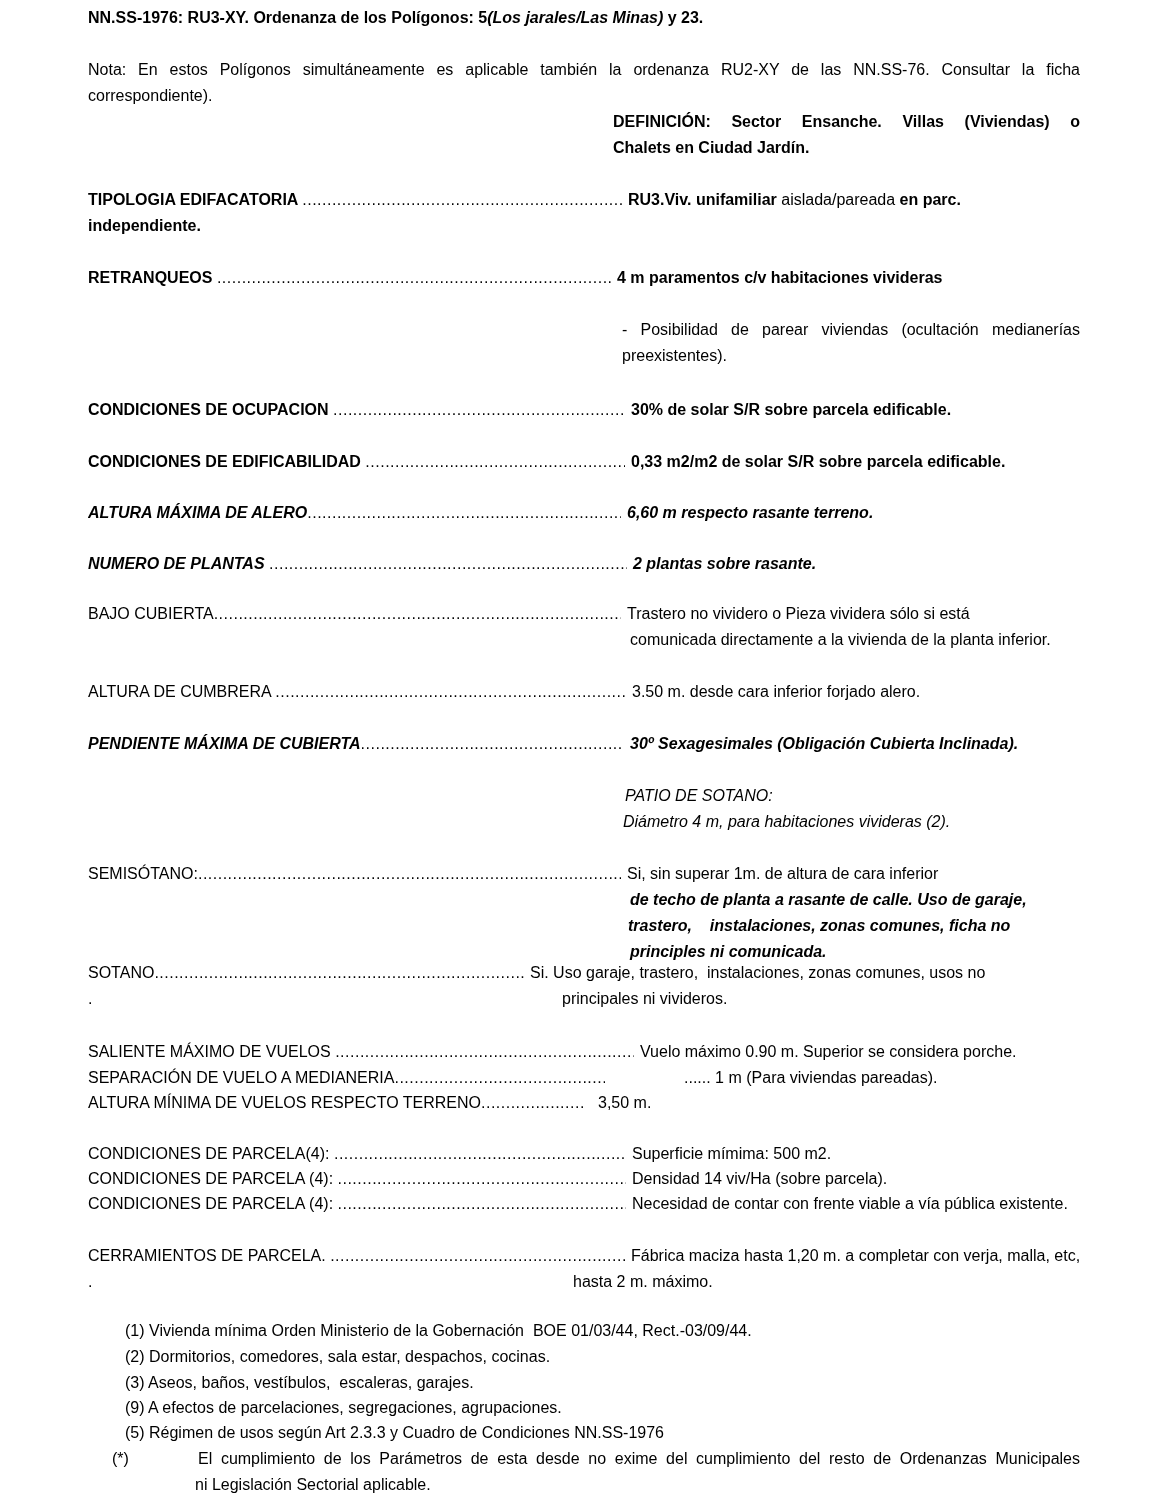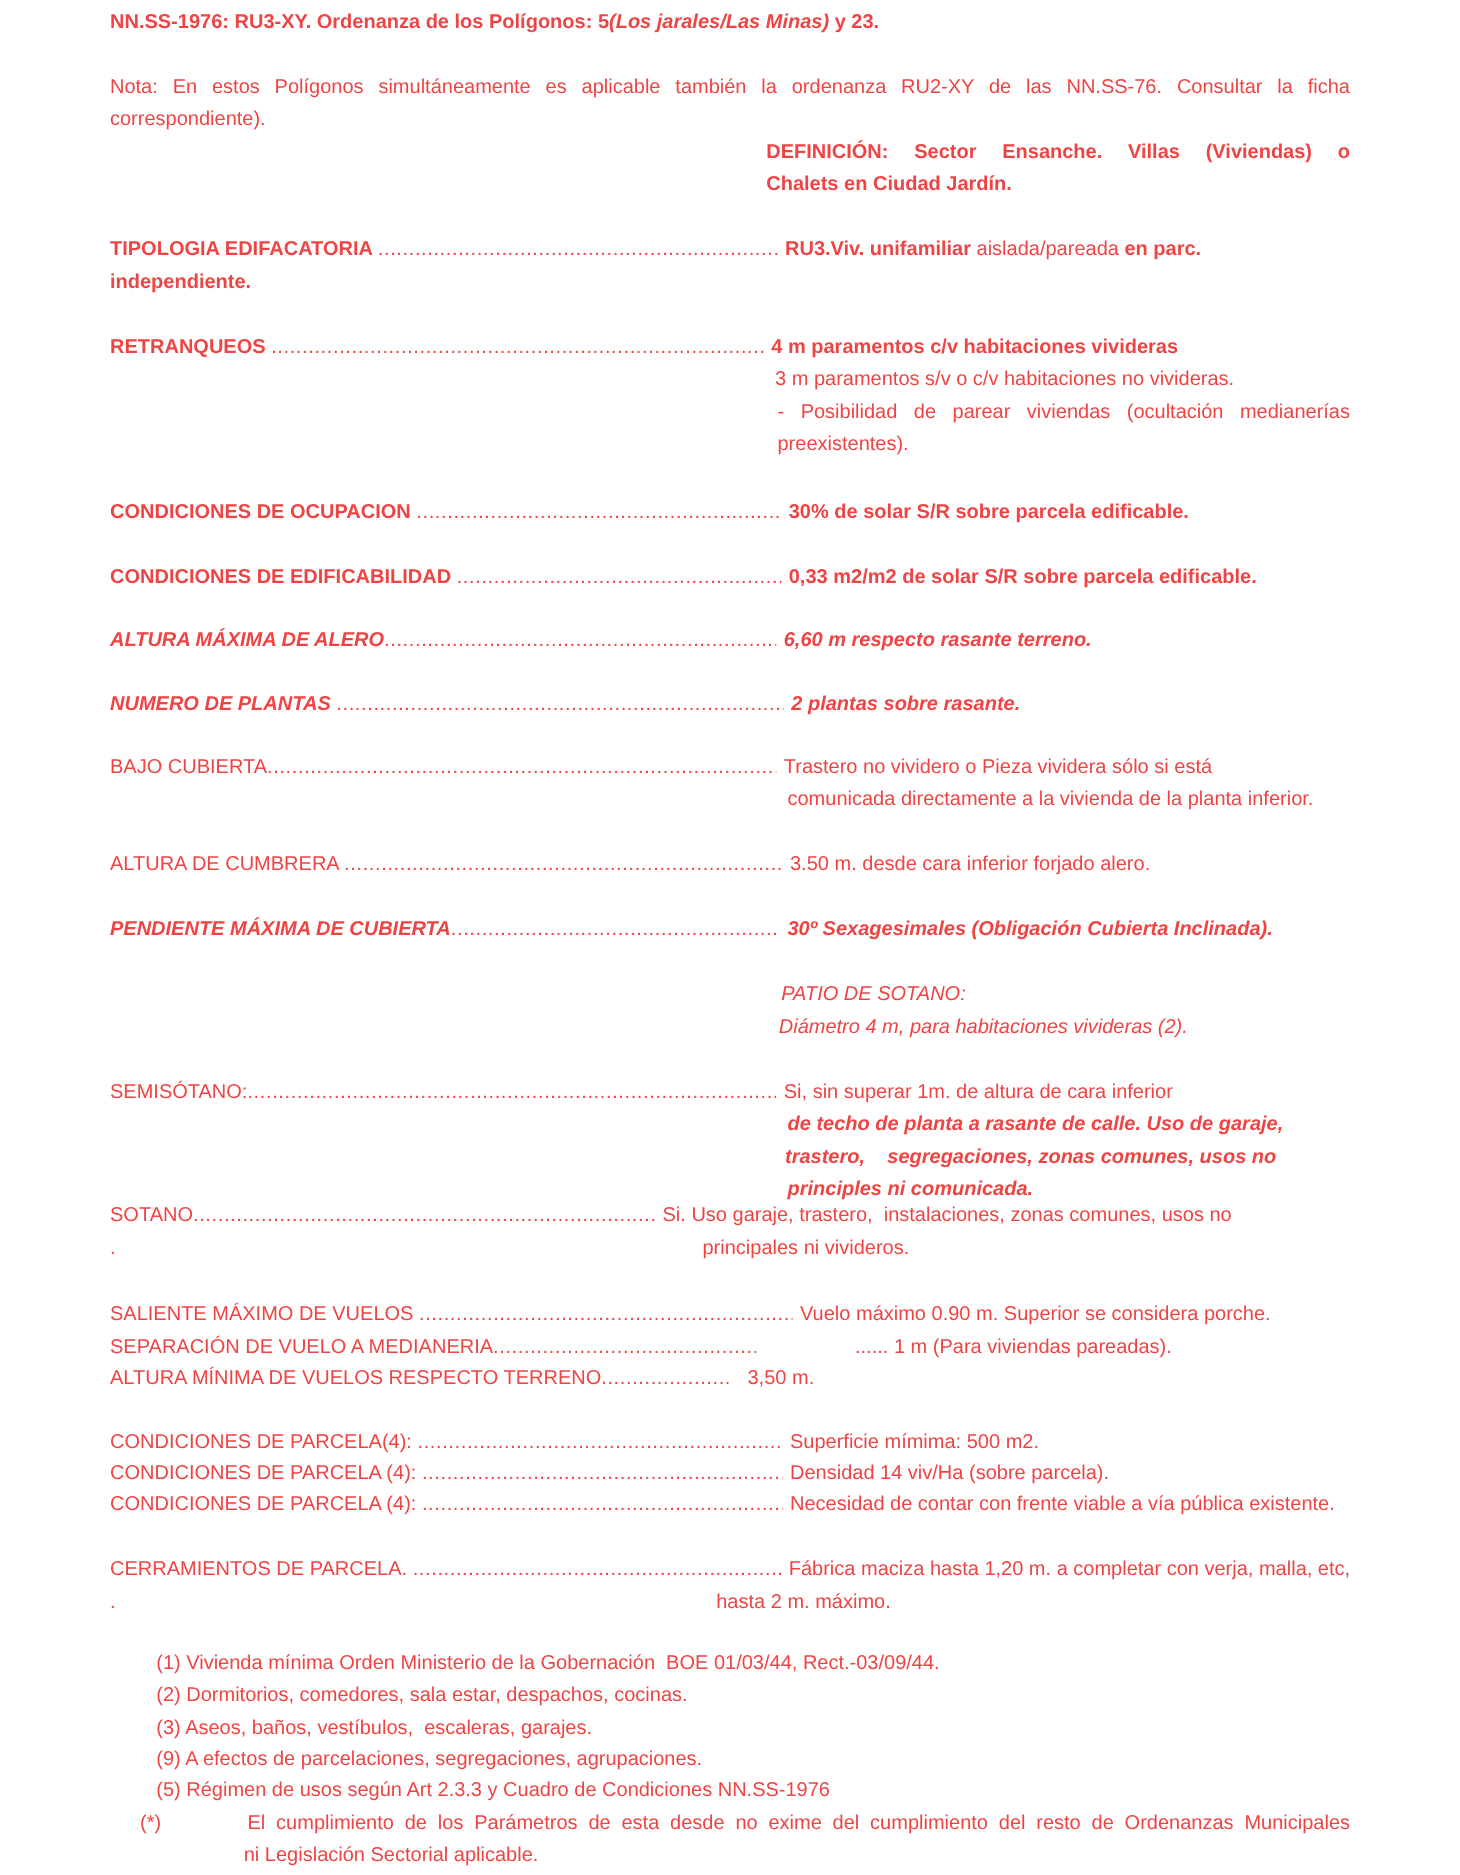--- a/index.html
+++ b/index.html
@@ -34,45 +34,44 @@
     position:absolute;
     top:0;
     white-space:pre;
   }
   .b{font-weight:bold;}
   .i{font-style:italic;}
 </style>
 </head>
 <body>
 
-<div class="page" style="background: rgb(255, 255, 255); color: #ef4444; text-decoration: underline;">
+<div class="page" style="background: rgb(255, 255, 255); color: #000000; text-decoration: underline;">
     <div class="line" style="top: 7px; left: 88px;"><span class="b">NN.SS-1976: RU3-XY. Ordenanza de los Polígonos: 5</span><span class="b i">(Los jarales/Las Minas)</span><span class="b"> y 23.</span></div>
     <div class="line justify" style="top: 59px; left: 88px; width: 992px;"><span>Nota: En estos Polígonos simultáneamente es aplicable también la ordenanza RU2-XY de las NN.SS-76. Consultar la ficha</span></div>
     <div class="line" style="top: 85px; left: 88px;"><span>correspondiente).</span></div>
     <div class="line justify" style="top: 111px; left: 613px; width: 467px;"><span class="b">DEFINICIÓN: Sector Ensanche. Villas (Viviendas) o</span></div>
     <div class="line" style="top: 137px; left: 613px;"><span class="b">Chalets en Ciudad Jardín.</span></div>
     <div class="line" style="top: 189px; left: 88px;"><span class="lead" style="width: 534px;"><span class="b">TIPOLOGIA EDIFACATORIA </span><span class="dots">....................................................................................................................................................................................................................................................................</span></span><span class="val" style="left: 540px;"><span class="b">RU3.Viv. unifamiliar </span><span>aislada/pareada </span><span class="b">en parc.</span></span></div>
     <div class="line" style="top: 215px; left: 88px;"><span class="b">independiente.</span></div>
     <div class="line" style="top: 267px; left: 88px;"><span class="lead" style="width: 523px;"><span class="b">RETRANQUEOS </span><span class="dots">....................................................................................................................................................................................................................................................................</span></span><span class="val" style="left: 529px;"><span class="b">4 m paramentos c/v habitaciones vivideras</span></span></div>
-    <div class="line" style="top: 293px; left: 620px;"><span>3 m paramentos s/v o c/v habitaciones no vivideras.</span></div>
     <div class="line justify" style="top: 319px; left: 622px; width: 458px;"><span>- Posibilidad de parear viviendas (ocultación medianerías</span></div>
     <div class="line" style="top: 345px; left: 622px;"><span>preexistentes).</span></div>
     <div class="line" style="top: 399px; left: 88px;"><span class="lead" style="width: 537px;"><span class="b">CONDICIONES DE OCUPACION </span><span class="dots">....................................................................................................................................................................................................................................................................</span></span><span class="val" style="left: 543px;"><span class="b">30% de solar S/R sobre parcela edificable.</span></span></div>
     <div class="line" style="top: 451px; left: 88px;"><span class="lead" style="width: 537px;"><span class="b">CONDICIONES DE EDIFICABILIDAD </span><span class="dots">....................................................................................................................................................................................................................................................................</span></span><span class="val" style="left: 543px;"><span class="b">0,33 m2/m2 de solar S/R sobre parcela edificable.</span></span></div>
     <div class="line" style="top: 502px; left: 88px;"><span class="lead" style="width: 533px;"><span class="b i">ALTURA MÁXIMA DE ALERO</span><span class="dots">....................................................................................................................................................................................................................................................................</span></span><span class="val" style="left: 539px;"><span class="b i">6,60 m respecto rasante terreno.</span></span></div>
     <div class="line" style="top: 553px; left: 88px;"><span class="lead" style="width: 539px;"><span class="b i">NUMERO DE PLANTAS </span><span class="dots">....................................................................................................................................................................................................................................................................</span></span><span class="val" style="left: 545px;"><span class="b i">2 plantas sobre rasante.</span></span></div>
     <div class="line" style="top: 603px; left: 88px;"><span class="lead" style="width: 533px;"><span>BAJO CUBIERTA</span><span class="dots">....................................................................................................................................................................................................................................................................</span></span><span class="val" style="left: 539px;"><span>Trastero no vividero o Pieza vividera sólo si está</span></span></div>
     <div class="line" style="top: 629px; left: 630px;"><span>comunicada directamente a la vivienda de la planta inferior.</span></div>
     <div class="line" style="top: 681px; left: 88px;"><span class="lead" style="width: 538px;"><span>ALTURA DE CUMBRERA </span><span class="dots">....................................................................................................................................................................................................................................................................</span></span><span class="val" style="left: 544px;"><span>3.50 m. desde cara inferior forjado alero.</span></span></div>
     <div class="line" style="top: 733px; left: 88px;"><span class="lead" style="width: 536px;"><span class="b i">PENDIENTE MÁXIMA DE CUBIERTA</span><span class="dots">....................................................................................................................................................................................................................................................................</span></span><span class="val" style="left: 542px;"><span class="b i">30º Sexagesimales (Obligación Cubierta Inclinada).</span></span></div>
     <div class="line" style="top: 785px; left: 625px;"><span class="i">PATIO DE SOTANO:</span></div>
     <div class="line" style="top: 811px; left: 623px; text-align: center;"><span class="i">Diámetro 4 m, para habitaciones vivideras (2).</span></div>
     <div class="line" style="top: 863px; left: 88px;"><span class="lead" style="width: 533px;"><span>SEMISÓTANO:</span><span class="dots">....................................................................................................................................................................................................................................................................</span></span><span class="val" style="left: 539px;"><span>Si, sin superar 1m. de altura de cara inferior</span></span></div>
     <div class="line" style="top: 889px; left: 630px;"><span class="b i">de techo de planta a rasante de calle. Uso de garaje,</span></div>
-    <div class="line" style="top: 915px; left: 628px;"><span class="b i">trastero,    segregaciones, zonas comunes, usos no</span></div>
+    <div class="line" style="top: 915px; left: 628px;"><span class="b i">trastero,    instalaciones, zonas comunes, ficha no</span></div>
     <div class="line" style="top: 941px; left: 630px;"><span class="b i">principles ni comunicada.</span></div>
     <div class="line" style="top: 962px; left: 88px;"><span class="lead" style="width: 436px;"><span>SOTANO</span><span class="dots">....................................................................................................................................................................................................................................................................</span></span><span class="val" style="left: 442px;"><span>Si. Uso garaje, trastero,  instalaciones, zonas comunes, usos no</span></span></div>
     <div class="line" style="top: 988px; left: 88px;"><span>.</span></div>
     <div class="line" style="top: 988px; left: 562px;"><span>principales ni vivideros.</span></div>
     <div class="line" style="top: 1041px; left: 88px;"><span class="lead" style="width: 546px;"><span>SALIENTE MÁXIMO DE VUELOS </span><span class="dots">....................................................................................................................................................................................................................................................................</span></span><span class="val" style="left: 552px;"><span>Vuelo máximo 0.90 m. Superior se considera porche.</span></span></div>
     <div class="line" style="top: 1067px; left: 88px;"><span class="lead" style="width: 517px;"><span>SEPARACIÓN DE VUELO A MEDIANERIA</span><span class="dots">....................................................................................................................................................................................................................................................................</span></span><span class="val" style="left: 596px;"><span>...... 1 m (Para viviendas pareadas).</span></span></div>
     <div class="line" style="top: 1092px; left: 88px;"><span class="lead" style="width: 495px;"><span>ALTURA MÍNIMA DE VUELOS RESPECTO TERRENO</span><span class="dots">....................................................................................................................................................................................................................................................................</span></span><span class="val" style="left: 510px;"><span>3,50 m.</span></span></div>
     <div class="line" style="top: 1143px; left: 88px;"><span class="lead" style="width: 538px;"><span>CONDICIONES DE PARCELA(4): </span><span class="dots">....................................................................................................................................................................................................................................................................</span></span><span class="val" style="left: 544px;"><span>Superficie mímima: 500 m2.</span></span></div>
     <div class="line" style="top: 1168px; left: 88px;"><span class="lead" style="width: 538px;"><span>CONDICIONES DE PARCELA (4): </span><span class="dots">....................................................................................................................................................................................................................................................................</span></span><span class="val" style="left: 544px;"><span>Densidad 14 viv/Ha (sobre parcela).</span></span></div>
     <div class="line" style="top: 1193px; left: 88px;"><span class="lead" style="width: 538px;"><span>CONDICIONES DE PARCELA (4): </span><span class="dots">....................................................................................................................................................................................................................................................................</span></span><span class="val" style="left: 544px;"><span>Necesidad de contar con frente viable a vía pública existente.</span></span></div>

